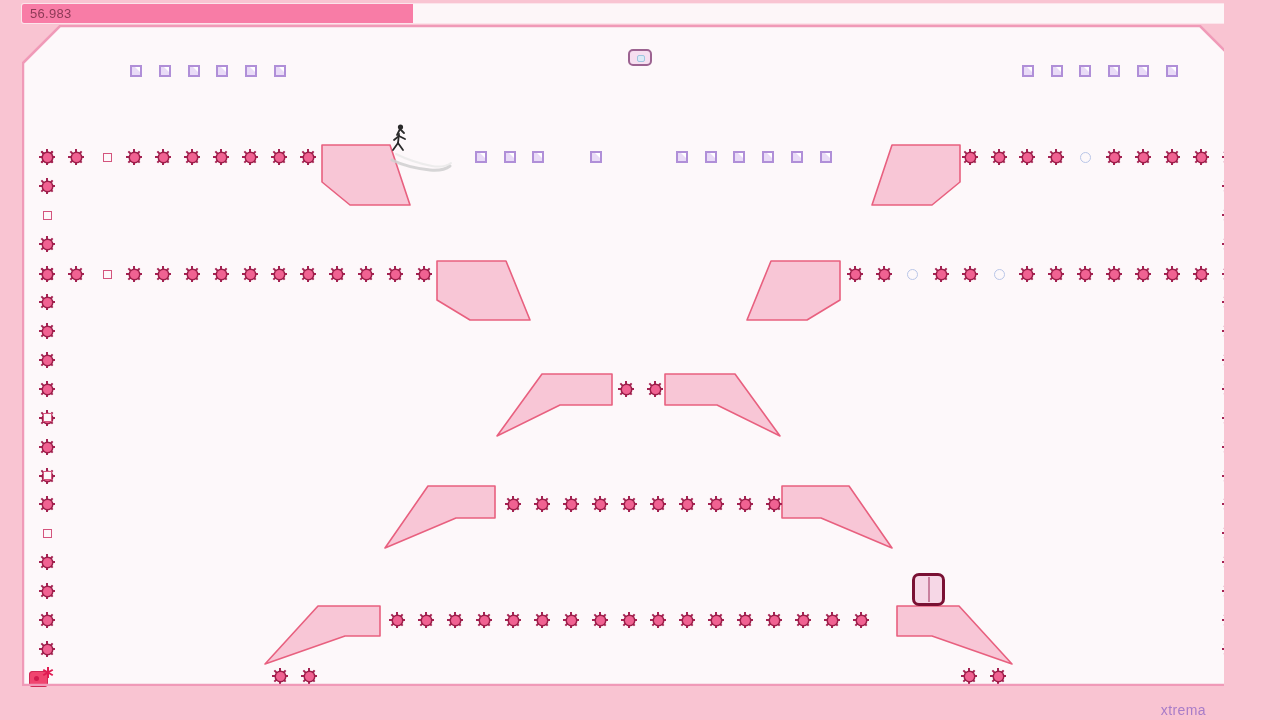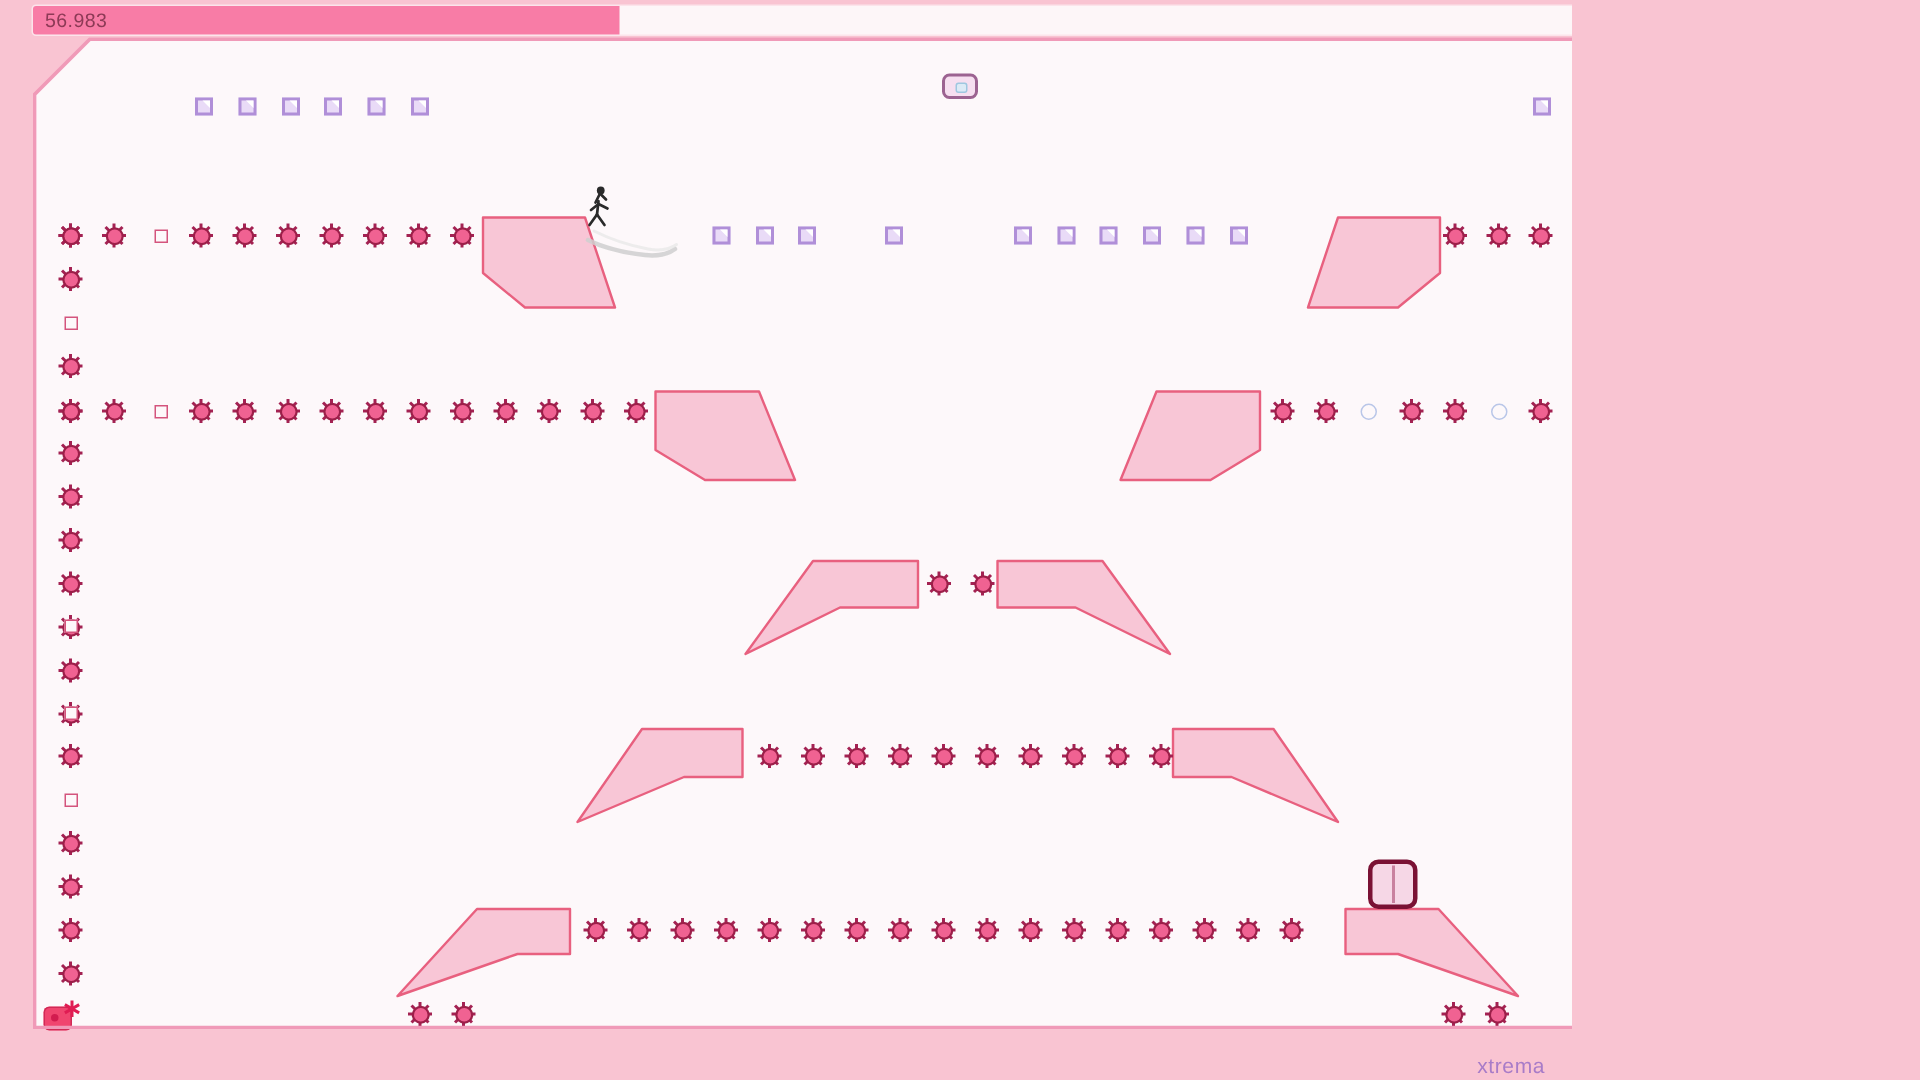--- a/index.html
+++ b/index.html
@@ -1,21 +1,21 @@
 <!DOCTYPE html>
 <html><head>
 <meta charset="utf-8">
 <style>
   html,body{margin:0;padding:0;}
   body{
     width:1280px;height:720px;overflow:hidden;
     background:#f9c4d2;
     font-family:"Liberation Sans", sans-serif;
   }
-  #stage{position:relative;width:1048px;height:720px;overflow:hidden;background:#f9c4d2;}
+  #stage{position:relative;width:1224px;height:720px;overflow:hidden;background:#f9c4d2;}
 
   
   #hud-bar{
     position:absolute;left:22px;top:4px;width:1236px;height:19px;
     background:#fdf6f8;border-radius:2px;
     box-shadow:0 0 0 1px rgba(255,255,255,.55);
   }
   #hud-fill{
     position:absolute;left:0;top:0;height:19px;width:31.6%;
     background:#f87ca6;border-radius:2px 0 0 2px;

